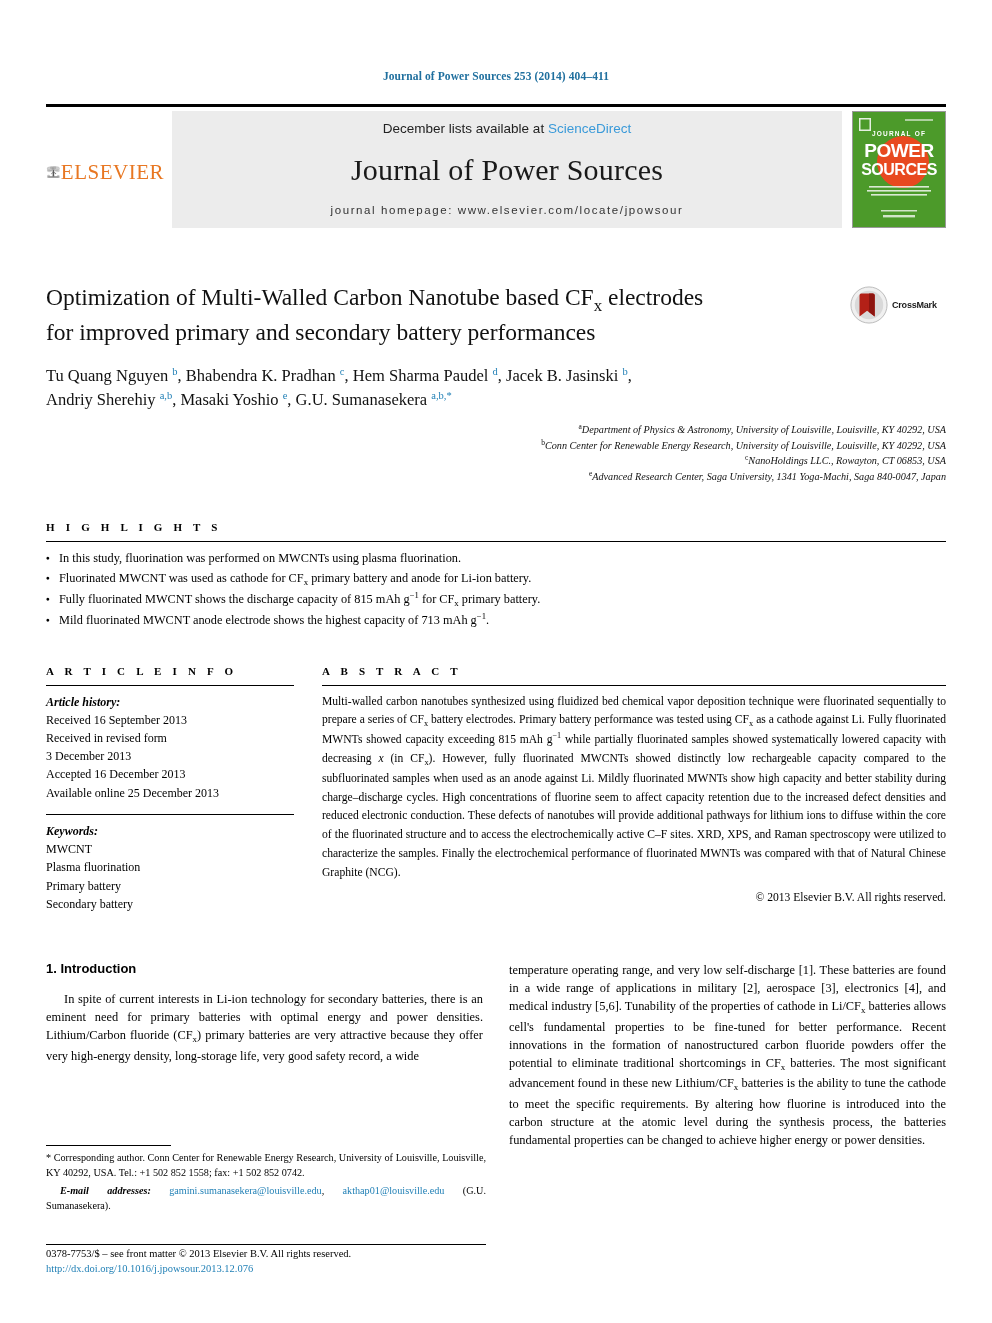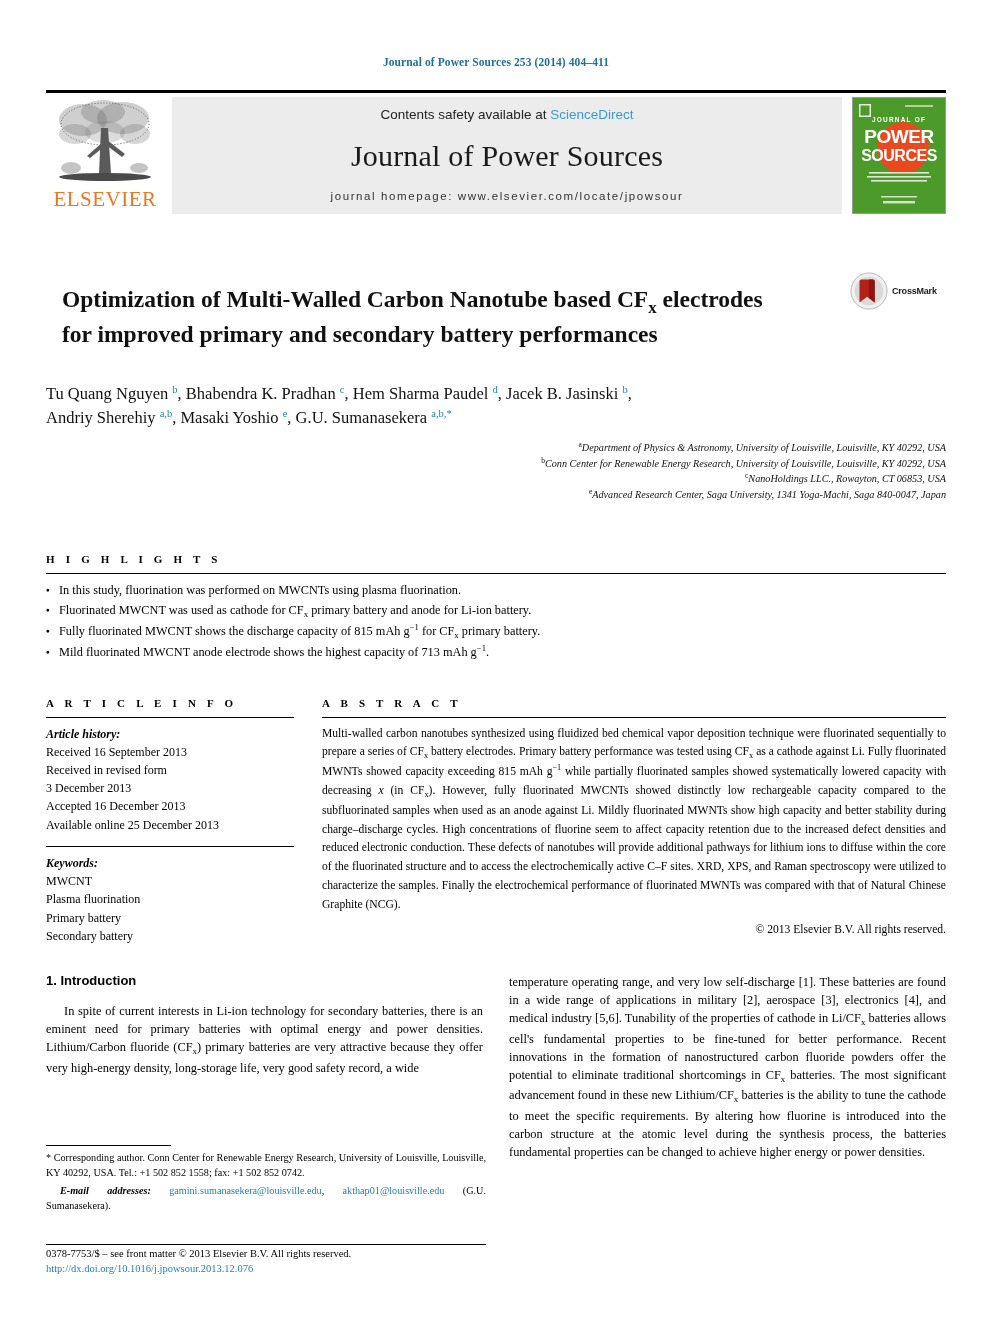--- a/index.html
+++ b/index.html
@@ -22,38 +22,38 @@
     box-sizing: border-box;
     padding: 0 46px;
   }
 
   
   .running-head {
     text-align: center;
     font-size: 11.5px;
     color: #1f6f9e;
     font-weight: 700;
-    padding-top: 56px;
+    padding-top: 70px;
     letter-spacing: .1px;
   }
 
   
   .masthead {
     margin-top: 22px;
     border-top: 3px solid #000;
     display: flex;
     align-items: stretch;
     height: 125px;
   }
   .elsevier-logo {
     width: 118px;
     flex: 0 0 118px;
     padding-top: 5px;
     display: flex;
-    flex-direction: column;
+    flex-direction: row;
     align-items: center;
     justify-content: flex-start;
   }
   .tree-svg { display:block; }
   .elsevier-word {
     font-family: "Liberation Serif", serif;
     font-size: 21px;
     letter-spacing: .5px;
     color: #E87722;
     font-weight: 400;
@@ -105,24 +105,24 @@
     margin-top: 50px;
     display: flex;
     align-items: flex-start;
   }
   .title-text {
     flex: 1 1 auto;
     padding-right: 14px;
   }
   h1.article-title {
     font-family: "Liberation Serif", serif;
-    font-weight: 700;
+    font-weight: 400;
     font-size: 23.5px;
     line-height: 1.32;
-    margin: 16px;
+    margin: 0;
     color: #111;
   }
   .crossmark {
     flex: 0 0 96px;
     width: 96px;
     display: flex;
     align-items: center;
     gap: 4px;
     padding-top: 4px;
   }
@@ -165,21 +165,21 @@
 
   
   .sec-head {
     font-family: "Liberation Serif", serif;
     font-weight: 700;
     font-size: 11px;
     letter-spacing: 4.2px;
     color: #000;
   }
   .highlights {
-    margin-top: 50px;
+    margin-top: 36px;
   }
   .rule {
     border-top: 1.5px solid #000;
     margin-top: 8px;
   }
   .hl-list {
     list-style: none;
     margin: 7px 0 0 0;
     padding: 0;
     font-size: 12.3px;
@@ -216,21 +216,21 @@
     text-align: justify;
   }
   .copyright {
     text-align: right;
     margin-top: 9px;
     font-size: 11.6px;
   }
 
   
   .body-cols {
-    margin-top: 28px;
+    margin-top: 48px;
     display: flex;
     gap: 26px;
     position: relative;
   }
   .bcol { flex: 1 1 0; min-width: 0; }
   h2.section-title {
     font-family: "Liberation Sans", sans-serif;
     font-size: 13px;
     font-weight: 700;
     margin: 0 0 14px 0;
@@ -295,21 +295,21 @@
           <ellipse cx="52" cy="79" rx="46" ry="4" fill="#4a4a4a"></ellipse>
           <ellipse cx="18" cy="70" rx="10" ry="6" fill="#6b6b6b" opacity=".4"></ellipse>
           <ellipse cx="86" cy="70" rx="9" ry="5" fill="#6b6b6b" opacity=".4"></ellipse>
         </g>
       </svg>
       <div class="elsevier-word">ELSEVIER</div>
     </div>
 
     <div class="masthead-center">
       <div class="contents-line">
-        <span>Contents safety available at </span><span class="sd">ScienceDirect</span>
+        <span>December lists available at </span><span class="sd">ScienceDirect</span>
       </div>
       <div class="journal-title">Journal of Power Sources</div>
       <div class="homepage-line">journal homepage: www.elsevier.com/locate/jpowsour</div>
     </div>
 
     <div class="cover-thumb">
       <svg class="cov-inner" viewBox="0 0 92 117" preserveAspectRatio="none">
         <rect x="0" y="0" width="92" height="117" fill="#4c9a2a"></rect>
         <rect x="6" y="6" width="12" height="13" fill="#fff" opacity=".85"></rect>
         <rect x="7.5" y="7.5" width="9" height="10" fill="#4c9a2a"></rect>

